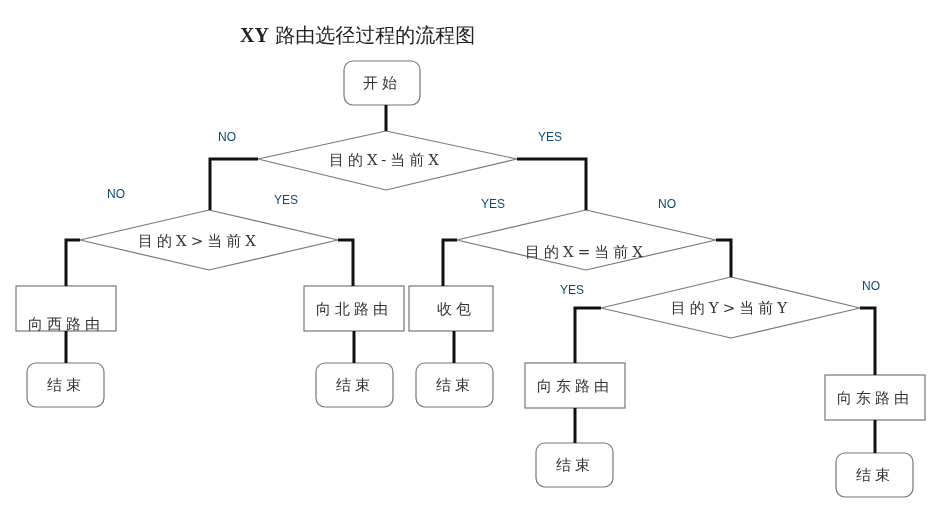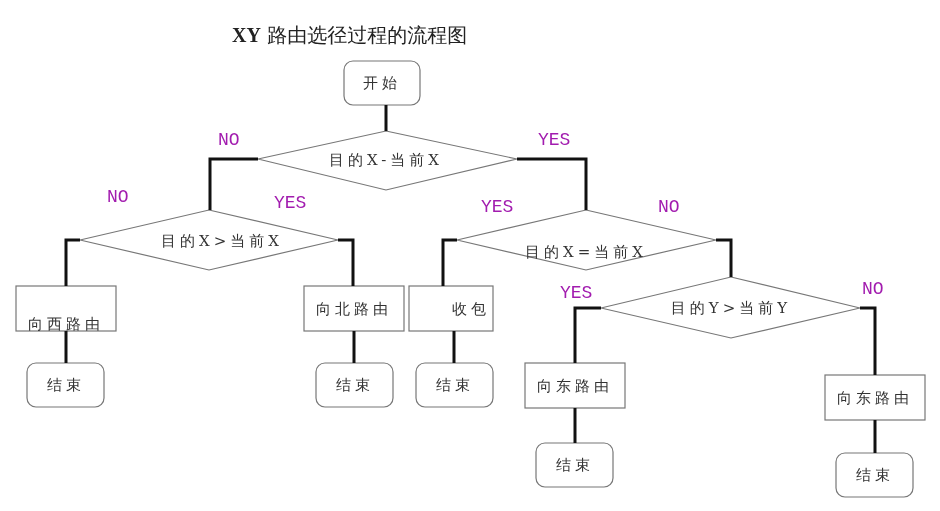--- a/index.html
+++ b/index.html
@@ -1,20 +1,20 @@
 <!DOCTYPE html>
 <html><head>
 <meta charset="utf-8">
 <style>
   html, body { margin:0; padding:0; background:#ffffff; }
   body { width:940px; height:511px; position:relative; overflow:hidden; font-family:"DejaVu Serif","Liberation Serif",serif; }
   svg { position:absolute; left:0; top:0; }
-  .title { position:absolute; left:232px; top:22px; font-size:20px; color:#222; white-space:nowrap; }
+  .title { position:absolute; left:240px; top:22px; font-size:20px; color:#222; white-space:nowrap; }
   .title b { font-family:"Liberation Serif",serif; font-weight:bold; }
-  .lbl { position:absolute; font-family:Liberation Mono, monospace; font-size:18px; color:#a21caf; white-space:nowrap; }
+  .lbl { position:absolute; font-family:Liberation Sans, sans-serif; font-size:12px; color:#0c4a6e; white-space:nowrap; }
   .node-text { position:absolute; font-size:15px; color:#333; white-space:nowrap; letter-spacing:4px; text-align:right; transform:translate(-50%,-50%); }
 </style>
 </head>
 <body>
 
 <div class="title"><b>XY</b> <span>路由选径过程的流程图</span></div>
 
 <svg width="940" height="511">
   <g fill="none" stroke="#777" stroke-width="1.2">
 
@@ -50,26 +50,26 @@
     <path d="M66,331 V363"></path>
     <path d="M354,331 V363"></path>
     <path d="M454,331 V363"></path>
     <path d="M575,408 V443"></path>
     <path d="M875,420 V453"></path>
   </g>
 </svg>
 
 <div class="node-text" style="left:382px;top:83px">开始</div>
 <div class="node-text" style="left:386px;top:160px">目的X-当前X</div>
-<div class="node-text" style="left:222px;top:241px">目的X&gt;当前X</div>
+<div class="node-text" style="left:199px;top:241px">目的X&gt;当前X</div>
 <div class="node-text" style="left:586px;top:252px">目的X=当前X</div>
 <div class="node-text" style="left:731px;top:308px">目的Y&gt;当前Y</div>
 <div class="node-text" style="left:66px;top:324px">向西路由</div>
 <div class="node-text" style="left:354px;top:309px">向北路由</div>
-<div class="node-text" style="left:471px;top:309px">收包</div>
+<div class="node-text" style="left:456px;top:309px">收包</div>
 <div class="node-text" style="left:575px;top:386px">向东路由</div>
 <div class="node-text" style="left:875px;top:398px">向东路由</div>
 <div class="node-text" style="left:66px;top:385px">结束</div>
 <div class="node-text" style="left:355px;top:385px">结束</div>
 <div class="node-text" style="left:455px;top:385px">结束</div>
 <div class="node-text" style="left:575px;top:465px">结束</div>
 <div class="node-text" style="left:875px;top:475px">结束</div>
 
 <div class="lbl" style="left:218px;top:130px">NO</div>
 <div class="lbl" style="left:538px;top:130px">YES</div>

